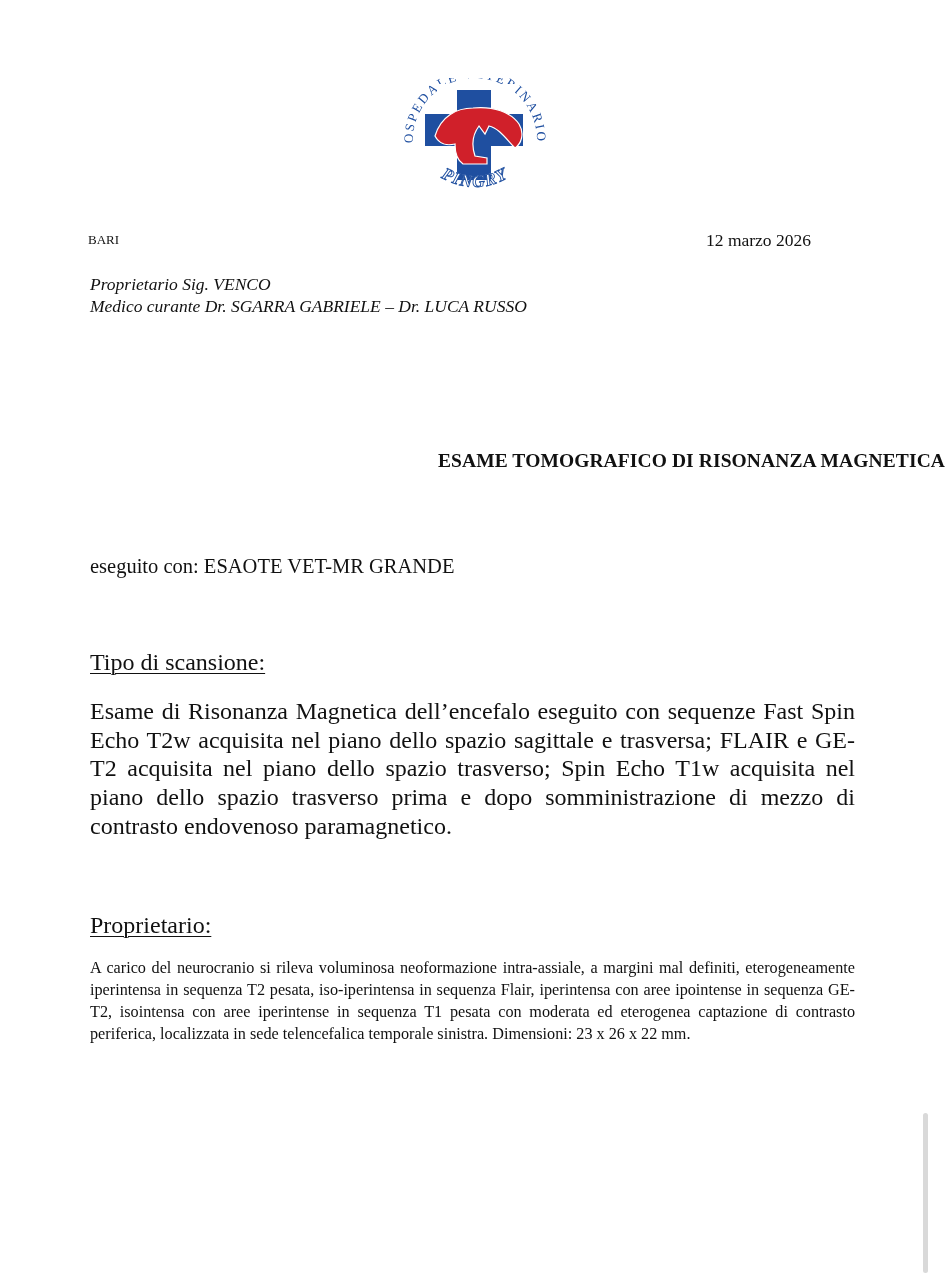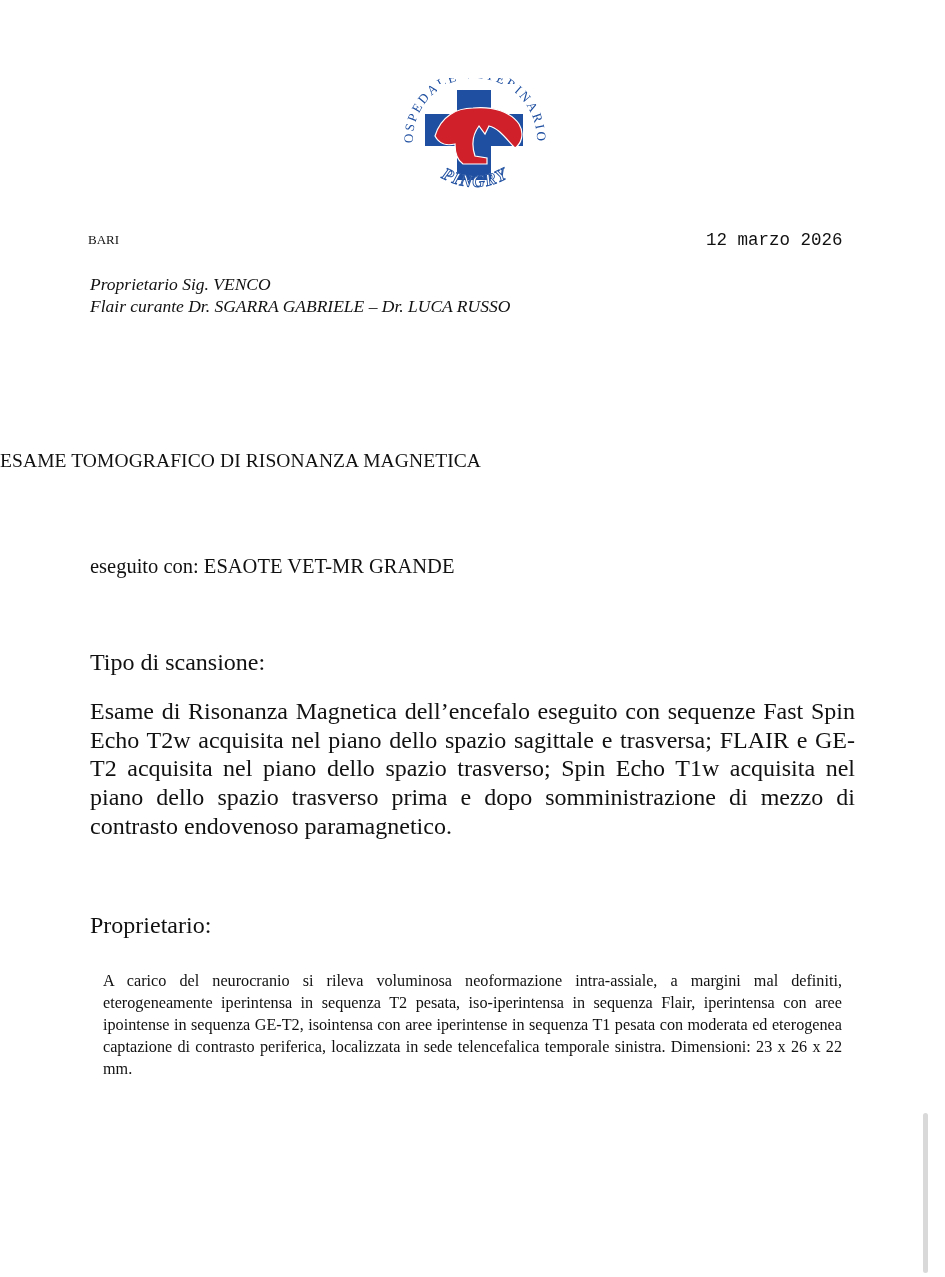--- a/index.html
+++ b/index.html
@@ -30,54 +30,54 @@
       top: 229px;
       font-size: 13px;
       line-height: 22px;
     }
     .date {
       position: absolute;
       left: 706px;
       top: 229px;
       font-size: 17.5px;
       line-height: 22px;
-      font-family: Liberation Mono, monospace;
     }
     .patient-info {
       position: absolute;
       left: 90px;
       top: 273px;
       width: 770px;
       font-size: 17.5px;
       line-height: 22px;
     }
     .patient-info div { white-space: nowrap; font-style: italic; }
     .exam-title {
       position: absolute;
       left: 0;
       top: 449px;
       width: 945px;
-      text-align: left;
-      font-weight: normal;
+      text-align: right;
+      font-weight: bold;
       font-size: 19.5px;
       line-height: 24px;
       letter-spacing: 0.1px;
     }
     .equipment {
       position: absolute;
       left: 90px;
       top: 553px;
       font-size: 20.5px;
       line-height: 26px;
     }
     .section-heading {
       position: absolute;
       left: 90px;
       font-size: 24px;
       line-height: 30px;
+      text-decoration: underline;
       text-underline-offset: 3px;
       text-decoration-thickness: 1px;
     }
     .heading-scan { top: 647px; }
     .heading-desc { top: 910px; }
     .scan-text {
       position: absolute;
       left: 90px;
       top: 697px;
       width: 765px;
@@ -88,21 +88,21 @@
     }
     .desc-text {
       position: absolute;
       left: 90px;
       top: 957px;
       width: 765px;
       font-size: 16.2px;
       line-height: 22px;
     }
     .desc-text p {
-      margin: 13px;
+      margin: 0;
       text-align: justify;
       text-align-last: left;
     }
     .scrollbar {
       position: absolute;
       left: 923px;
       top: 1113px;
       width: 5px;
       height: 160px;
       background: #d9d9d9;
@@ -138,21 +138,21 @@
       <textPath href="#arcBottom" startOffset="50%" text-anchor="middle" id="arcBottomText">PINGRY</textPath>
     </text>
   </svg>
 </div>
 
 <div class="city">BARI</div>
 <div class="date">12 marzo 2026</div>
 
 <div class="patient-info">
   <div>Proprietario Sig. VENCO</div>
-  <div>Flair curante Dr. SGARRA GABRIELE – Dr. LUCA RUSSO</div>
+  <div>Medico curante Dr. SGARRA GABRIELE – Dr. LUCA RUSSO</div>
 </div>
 
 <div class="exam-title">ESAME TOMOGRAFICO DI RISONANZA MAGNETICA</div>
 
 <div class="equipment">eseguito con: ESAOTE VET-MR GRANDE</div>
 
 <div class="section-heading heading-scan">Tipo di scansione:</div>
 <div class="scan-text">Esame di Risonanza Magnetica dell’encefalo eseguito con sequenze Fast Spin Echo T2w acquisita nel piano dello spazio sagittale e trasversa; FLAIR e GE-T2 acquisita nel piano dello spazio trasverso; Spin Echo T1w acquisita nel piano dello spazio trasverso prima e dopo somministrazione di mezzo di contrasto endovenoso paramagnetico.</div>
 
 <div class="section-heading heading-desc">Proprietario:</div>

